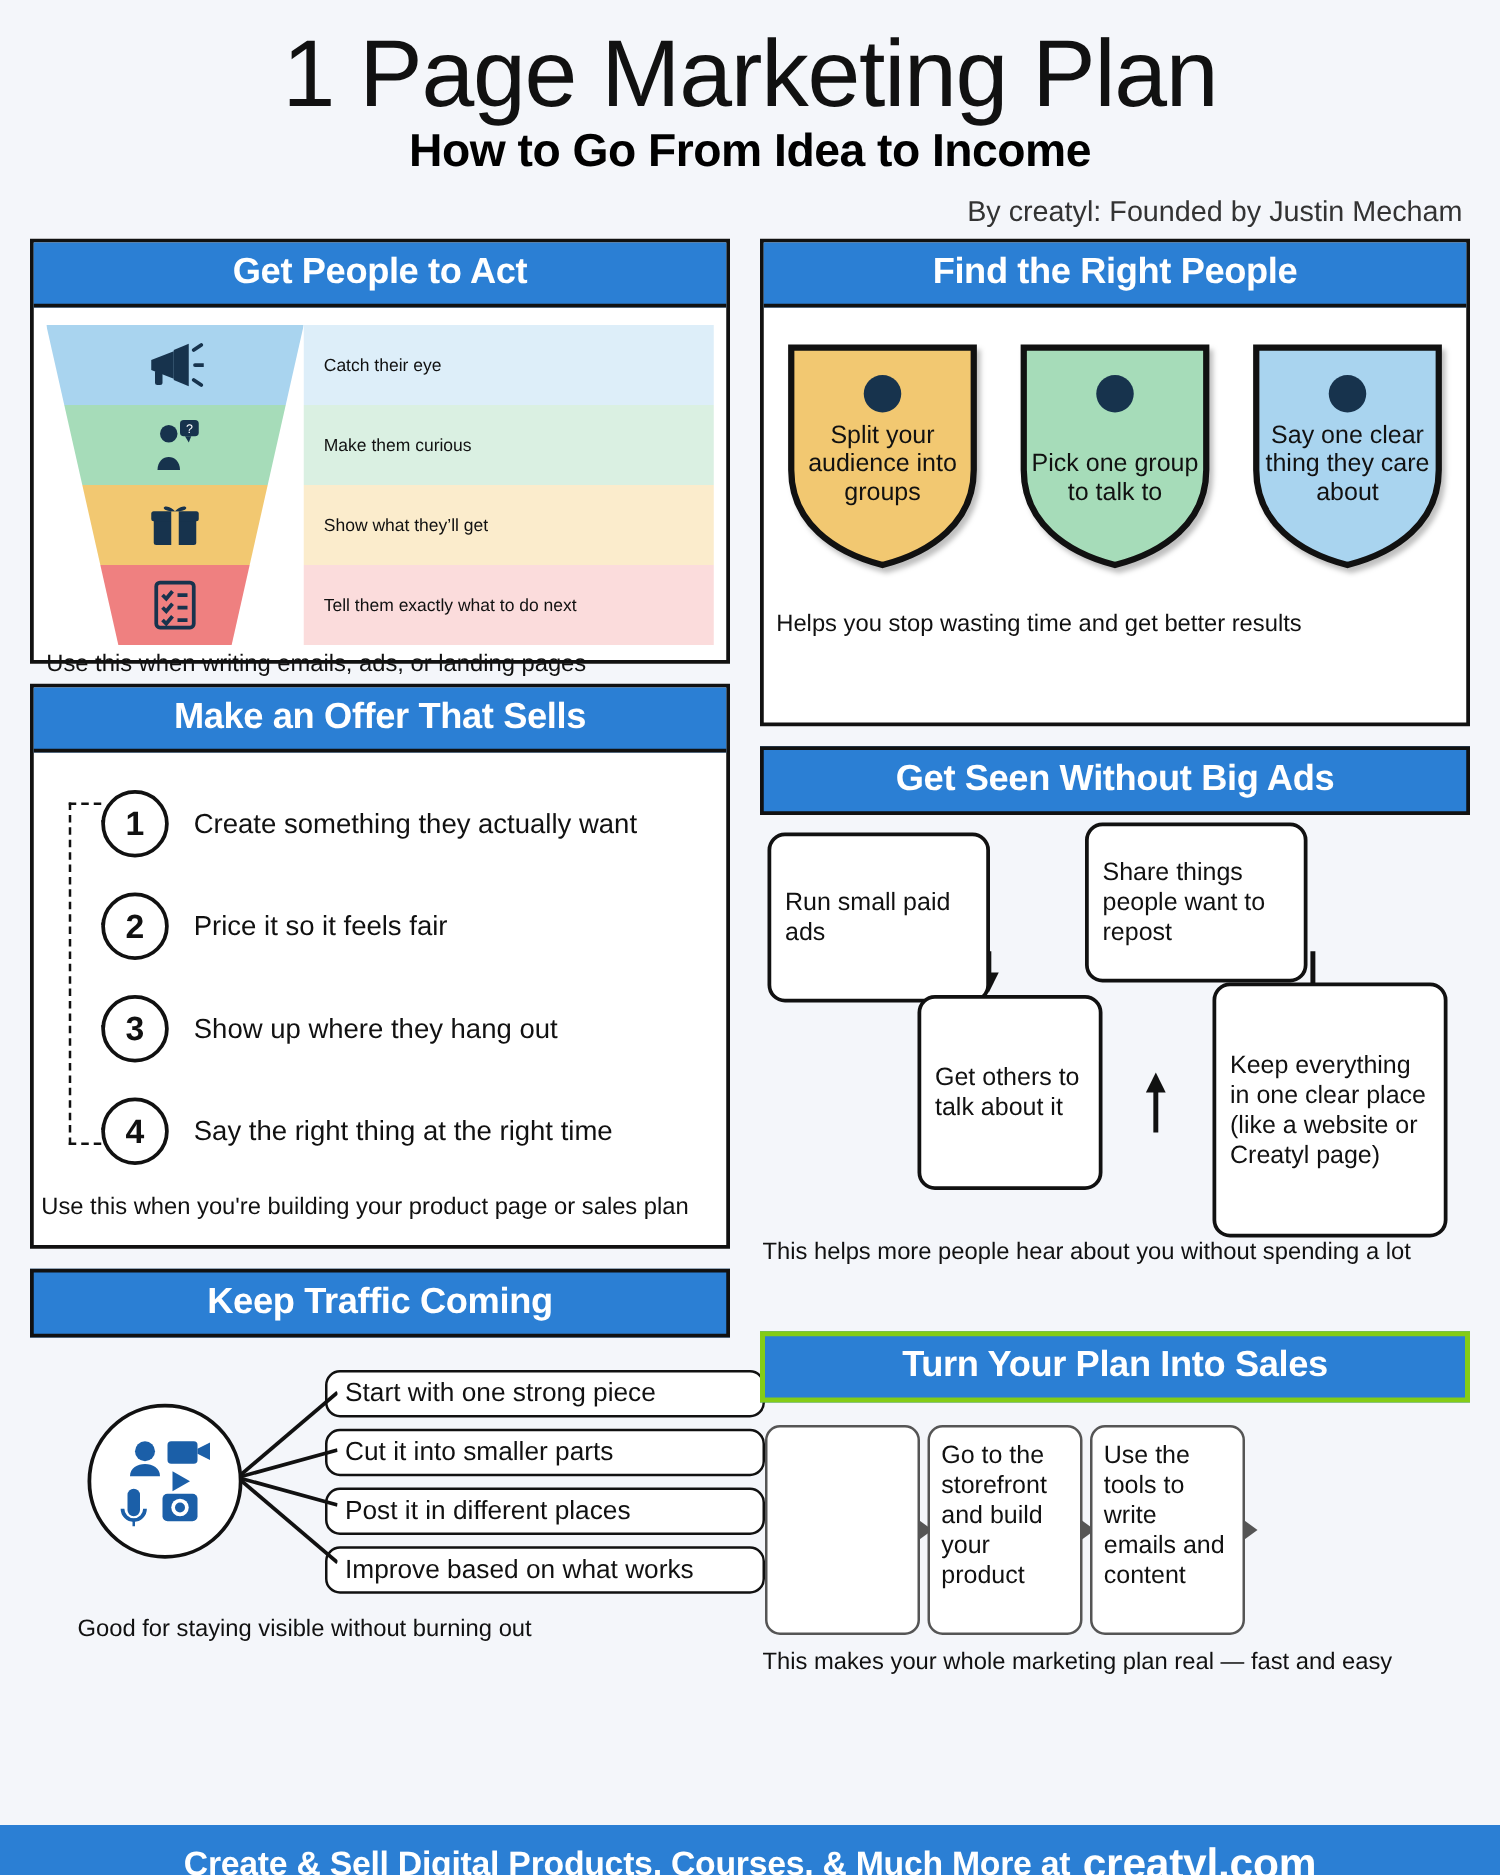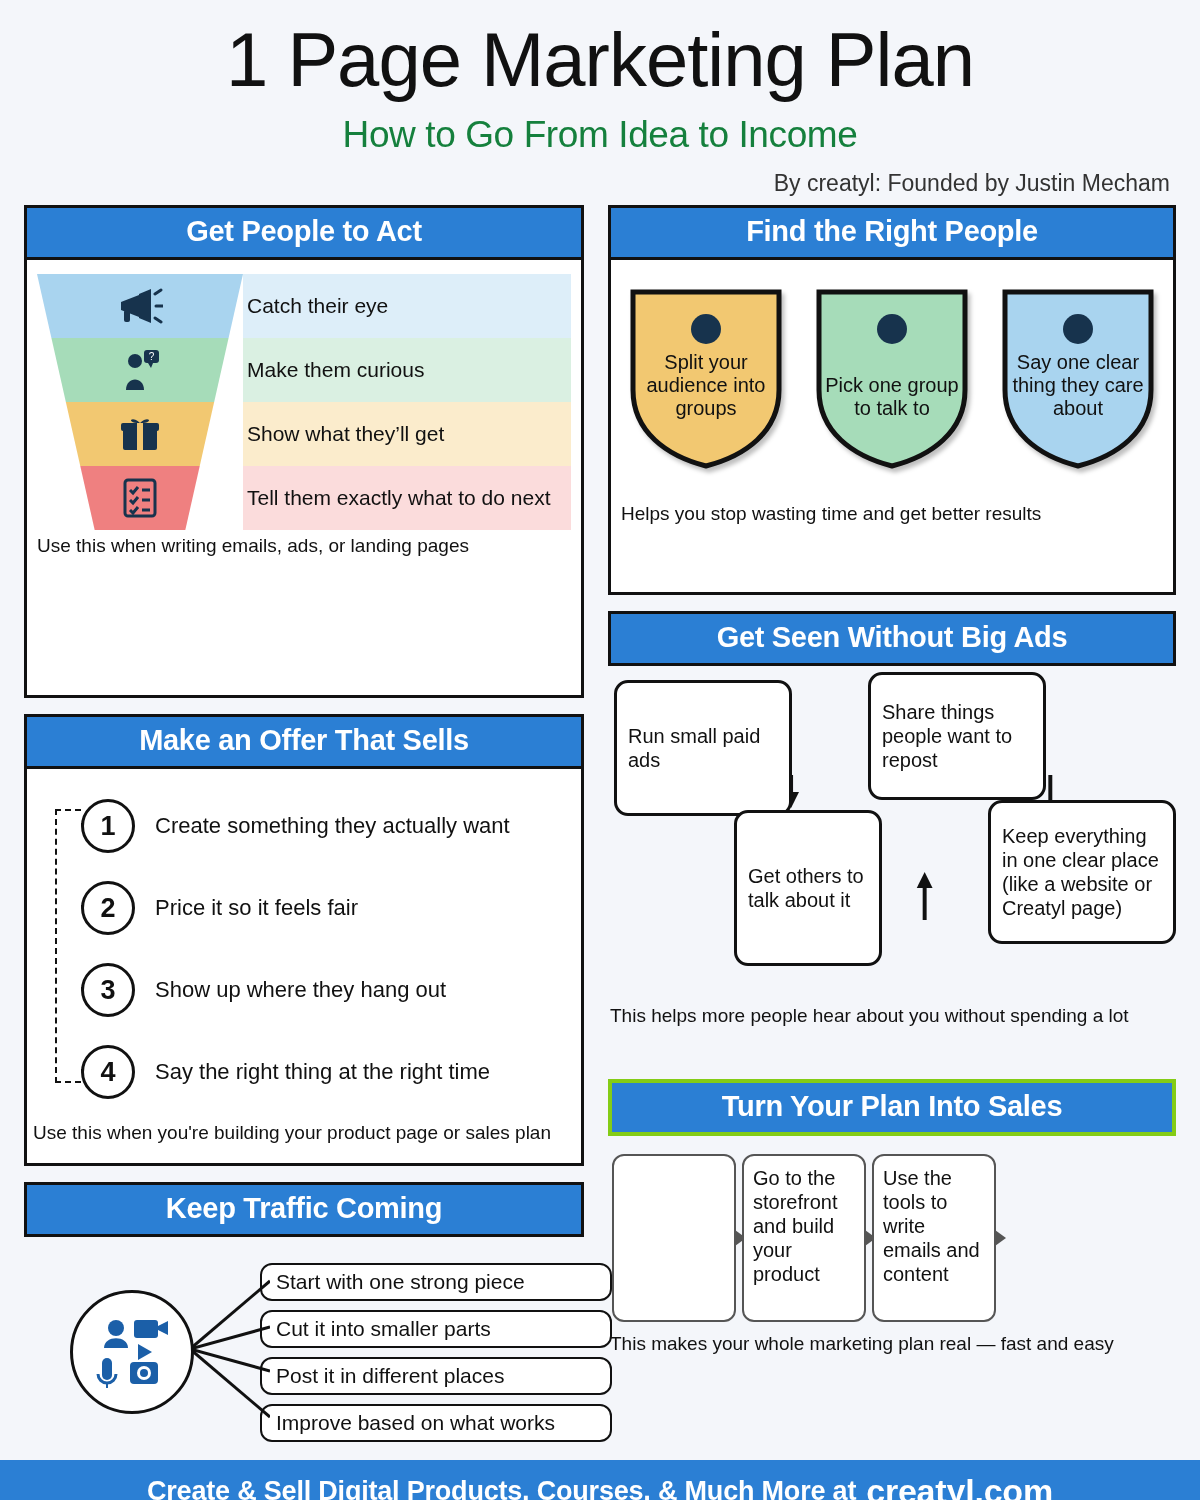--- a/index.html
+++ b/index.html
@@ -21,23 +21,23 @@
     font-size: 76px;
     font-weight: normal;
     letter-spacing: -1px;
     line-height: 1;
     margin: 22px 0 0 0;
     color: #111;
   }
   .subtitle {
     text-align: center;
     font-size: 37px;
-    font-weight: normal;
-    color: #15803d;
-    margin-top: 16px;
+    font-weight: bold;
+    color: #000000;
+    margin-top: 2px;
     letter-spacing: -0.4px;
   }
   .byline {
     text-align: right;
     font-size: 23px;
     color: #333;
     margin: 14px 6px 8px 0;
   }
 
   
@@ -76,22 +76,22 @@
   
   .funnel { display: flex; flex-direction: column; gap: 0px; }
   .fl-row { display: flex; align-items: stretch; height: 64px; position: relative; }
   .fl-icon {
     display: flex; align-items: center; justify-content: center;
     font-size: 30px;
     position: relative;
   }
   .fl-label {
     display: flex; align-items: center;
-    font-size: 21px;
-    padding-left: 4px;
+    font-size: 14px;
+    padding-left: 16px;
     line-height: 1.15;
     flex: 1;
   }
   .fl1 .fl-icon { width: 206px; background: #a9d4ef; clip-path: polygon(0 0, 100% 0, 93% 100%, 7% 100%); }
   .fl2 .fl-icon { width: 206px; background: #a6dcb9; clip-path: polygon(7% 0, 93% 0, 86% 100%, 14% 100%); }
   .fl3 .fl-icon { width: 206px; background: #f2c871; clip-path: polygon(14% 0, 86% 0, 79% 100%, 21% 100%); }
   .fl4 .fl-icon { width: 206px; background: #ef8080; clip-path: polygon(21% 0, 79% 0, 72% 100%, 28% 100%); }
   .fl1 .fl-label { background: #ddeef9; }
   .fl2 .fl-label { background: #daf0e2; }
   .fl3 .fl-label { background: #fbeccc; }
@@ -216,21 +216,21 @@
 <div class="page">
 
   <div class="title">1 Page Marketing Plan</div>
   <div class="subtitle">How to Go From Idea to Income</div>
   <div class="byline">By creatyl: Founded by Justin Mecham</div>
 
   <div class="grid">
 
     <div class="col">
 
-      <div class="panel" style="height:493px;">
+      <div class="panel" style="height:340px;">
         <div class="panel-head">Get People to Act</div>
         <div class="panel-body" style="padding:14px 10px 6px 10px;">
           <div class="funnel">
             <div class="fl-row fl1">
               <div class="fl-icon">
                 <svg width="46" height="40" viewBox="0 0 46 40" aria-hidden="true">
                   <path d="M4 16 L22 9 L22 31 L4 24 Z" fill="#17334d"></path>
                   <path d="M22 8 L34 3 L34 37 L22 32 Z" fill="#17334d"></path>
                   <rect x="7" y="24" width="6" height="12" rx="2" fill="#17334d"></rect>
                   <path d="M38 8 L44 4 M39 20 L46 20 M38 32 L44 36" stroke="#17334d" stroke-width="3" fill="none" stroke-linecap="round"></path>
@@ -400,21 +400,21 @@
 
             <div class="fbox" style="left:4px; top:0px; width:178px; height:136px;">
               <span>Run small paid ads</span>
             </div>
             <div class="fbox" style="left:124px; top:130px; width:148px; height:156px;">
               <span>Get others to talk about it</span>
             </div>
             <div class="fbox" style="left:258px; top:-8px; width:178px; height:128px;">
               <span>Share things people want to repost</span>
             </div>
-            <div class="fbox" style="left:378px; top:120px; width:188px; height:144px;">
+            <div class="fbox" style="left:360px; top:120px; width:188px; height:204px;">
               <span>Keep everything in one clear place (like a website or Creatyl page)</span>
             </div>
           </div>
           <div class="note" style="padding-left:0; padding-top:6px;">This helps more people hear about you without spending a lot</div>
         </div>
       </div>
 
       <div class="panel" style="border:none; background:transparent; margin-bottom:0;">
         <div class="panel-head" style="border:4px solid #84cc16;">Turn Your Plan Into Sales</div>
         <div style="padding:10px 2px 0 2px;">

